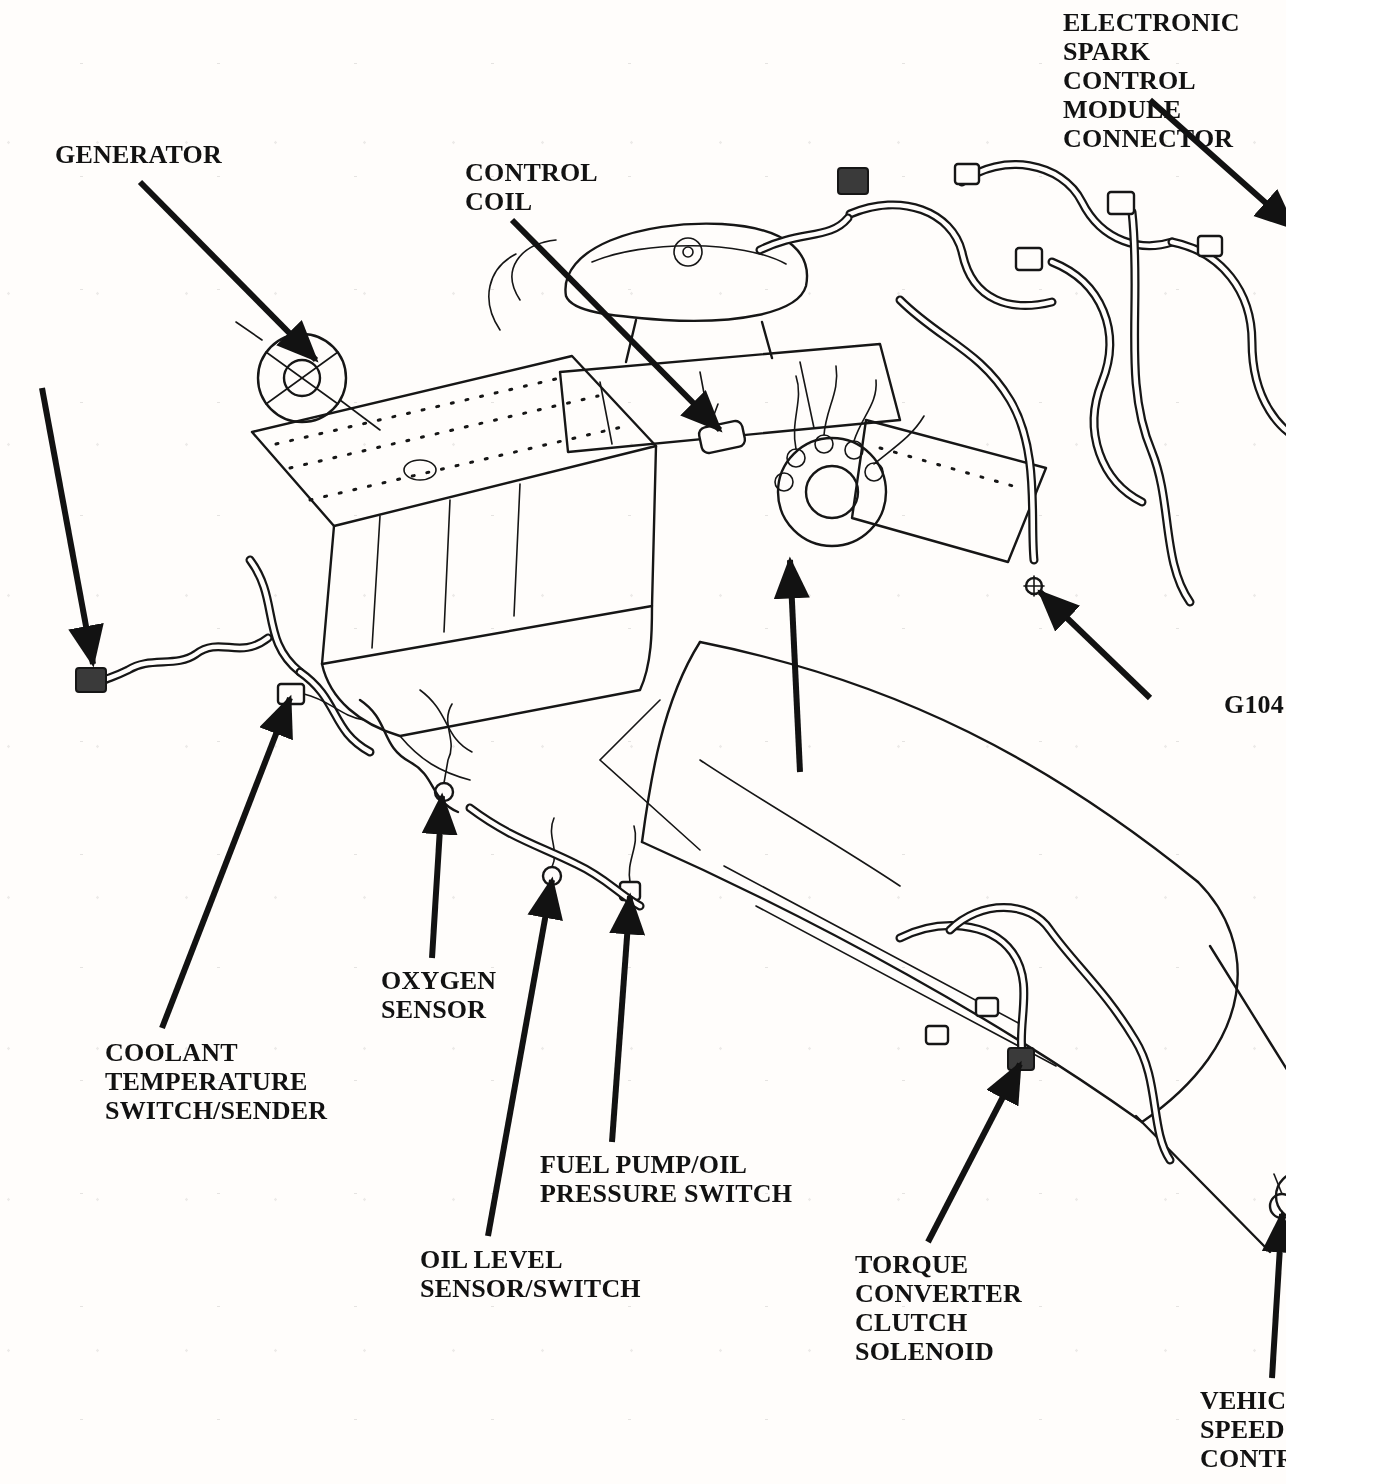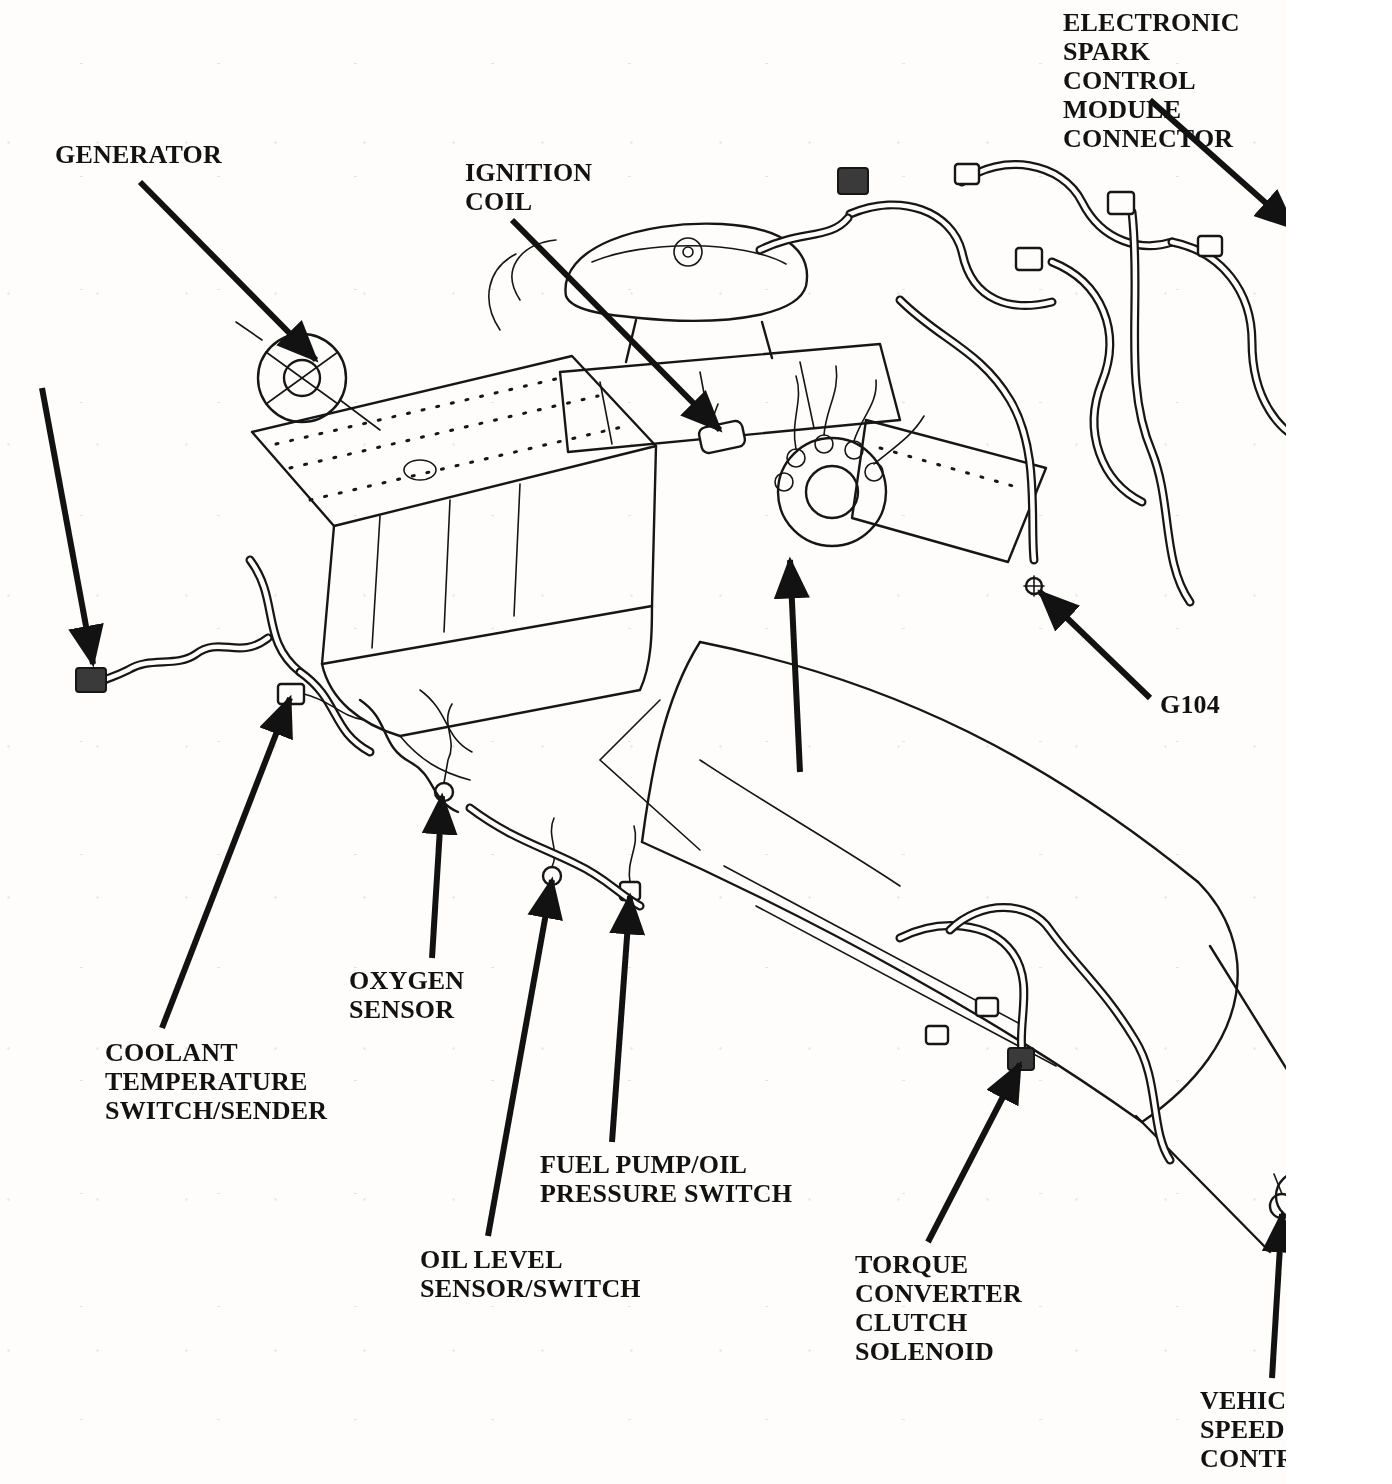--- a/index.html
+++ b/index.html
@@ -226,24 +226,24 @@
       <line class="arrow" x1="488" y1="1236" x2="552" y2="880" marker-end="url(#ah)"></line>
       <line class="arrow" x1="928" y1="1242" x2="1020" y2="1064" marker-end="url(#ah)"></line>
       <line class="arrow" x1="1272" y1="1378" x2="1282" y2="1214" marker-end="url(#ah)"></line>
     </g>
   </svg>
 
   <div class="label" style="left:1063px; top:8px;">ELECTRONIC SPARK
 CONTROL MODULE
 CONNECTOR</div>
   <div class="label" style="left:55px;   top:140px;">GENERATOR</div>
-  <div class="label" style="left:465px;  top:158px;">IGNITION
+  <div class="label" style="left:465px;  top:158px;">CONTROL
 COIL</div>
-  <div class="label" style="left:1160px; top:690px;">G104</div>
-  <div class="label" style="left:349px;  top:966px;">OXYGEN
+  <div class="label" style="left:1224px; top:690px;">G104</div>
+  <div class="label" style="left:381px;  top:966px;">OXYGEN
 SENSOR</div>
   <div class="label" style="left:105px;  top:1038px;">COOLANT
 TEMPERATURE
 SWITCH/SENDER</div>
   <div class="label" style="left:540px;  top:1150px;">FUEL PUMP/OIL
 PRESSURE SWITCH</div>
   <div class="label" style="left:420px;  top:1245px;">OIL LEVEL
 SENSOR/SWITCH</div>
   <div class="label" style="left:855px;  top:1250px;">TORQUE
 CONVERTER

